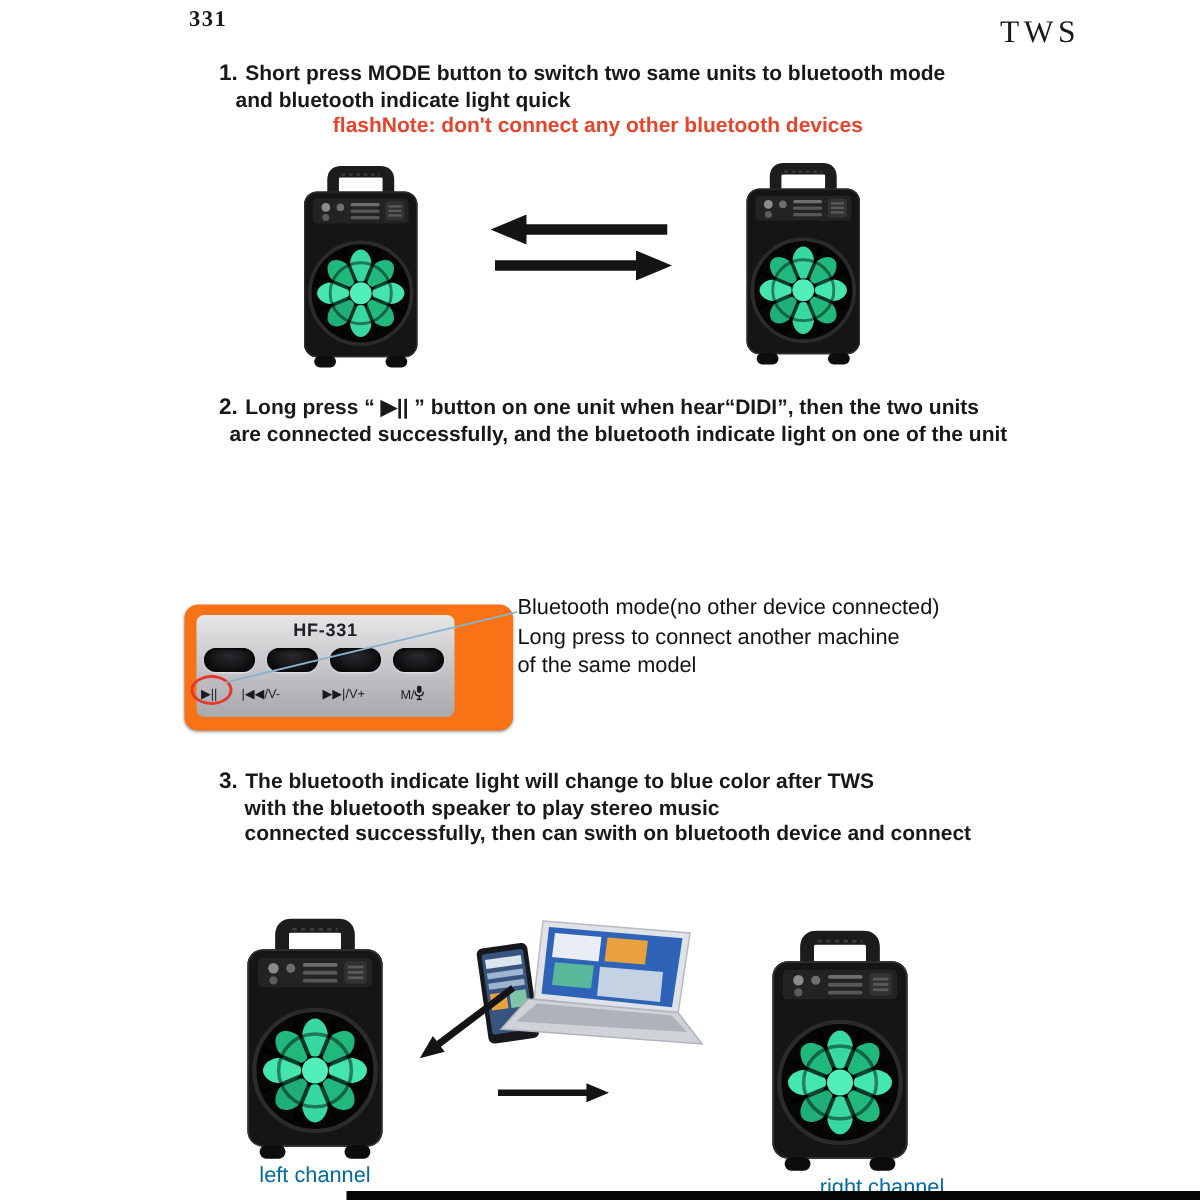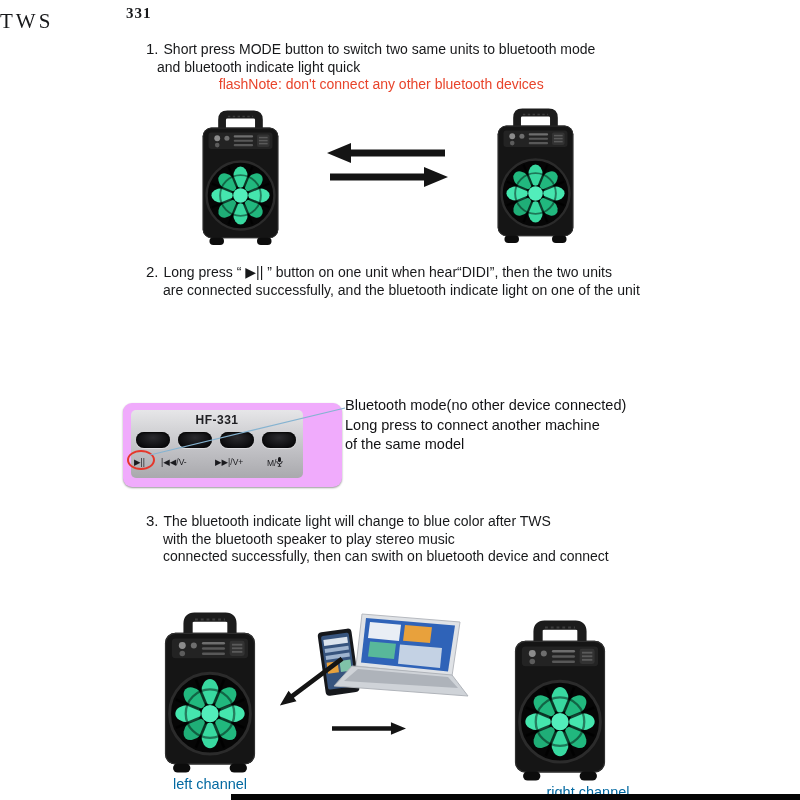--- a/index.html
+++ b/index.html
@@ -2,43 +2,43 @@
 <html><head>
 <meta charset="utf-8">
 <style>
   * { margin:0; padding:0; box-sizing:border-box; }
   html,body { background:#fff; }
   #page {
     position:relative; width:800px; height:800px; background:#ffffff;
     font-family:"Liberation Sans", sans-serif; color:#17181a; overflow:hidden;
   }
   .abs { position:absolute; }
-  .txt { font-size:14px; line-height:17.5px; color:#17181a; }
+  .txt { font-size:14px; line-height:17.5px; color:#17181a;font-weight:bold; }
   .num { font-size:15px; margin-right:5px; }
   .note { color:#e8442b;text-align:center; }
   .serif { font-family:"Liberation Serif", serif; }
 
   
   .model-label { left:126px; top:5px; font-size:15px; font-weight:bold; letter-spacing:1px; }
-  .page-title { left:0; top:9px; width:720px; text-align:left; font-size:21px; letter-spacing:3px; }
+  .page-title { left:0; top:9px; width:720px; text-align:right; font-size:21px; letter-spacing:3px; }
 
   
   .step1 { left:146px; top:40px; }
   .step1 .l2 { margin-left:11px; }
   .step1 .l3 { margin-left:21px; }
   .step2 { left:146px; top:263px; }
-  .step2 .l2, .step2 .l3 { margin-left:17px; }
+  .step2 .l2, .step2 .l3 { margin-left:7px; }
   .step3 { left:146px; top:512px; }
   .step3 .l2, .step3 .l3 { margin-left:17px; }
 
   
   .spk { display:block; }
 
   
-  .panel { left:123px; top:403px; width:219px; height:84px; background:#f0abfc; border-radius:9px;
+  .panel { left:123px; top:403px; width:219px; height:84px; background:#f97316; border-radius:9px;
            box-shadow:0 1px 2px rgba(0,0,0,.4); }
   .panel-face { position:absolute; left:8px; top:7px; width:172px; height:68px; border-radius:5px;
                 background:linear-gradient(180deg,#e6e6e8 0%,#c3c3c7 55%,#a9a9ad 100%); }
   .panel-model { position:absolute; left:0; top:3px; width:100%; text-align:center;
                  font-size:12px; font-weight:bold; color:#202024; letter-spacing:.5px; }
   .pbtn { position:absolute; top:22px; width:34px; height:16px; border-radius:9px;
           background:radial-gradient(ellipse at 50% 35%, #2a2a2e 0%, #0a0a0c 75%);
           box-shadow:0 1px 1px rgba(255,255,255,.5), inset 0 1px 2px rgba(0,0,0,.9); }
   .plabel { position:absolute; top:47px; font-size:8.5px; color:#1a1a1e; white-space:nowrap; }
   .red-circle { left:127px; top:450px; width:28px; height:20px; border:2px solid #e5372b;

